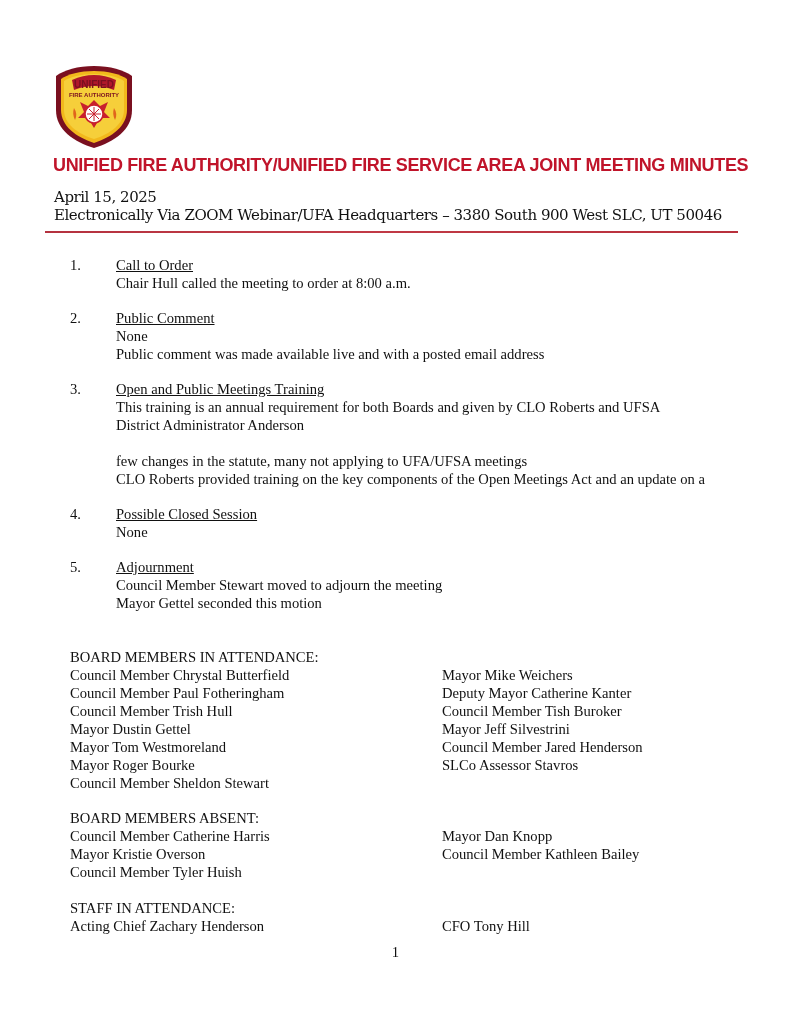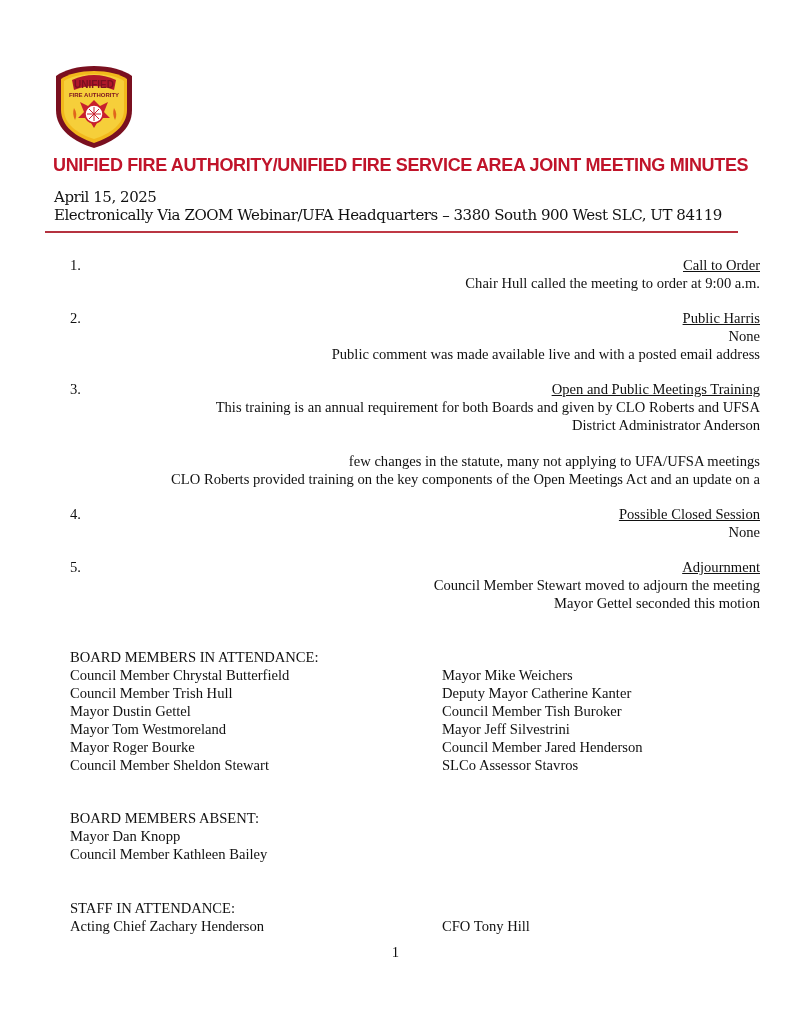--- a/index.html
+++ b/index.html
@@ -23,21 +23,21 @@
       background: linear-gradient(90deg, #b4323f, #c23b47 40%, #b8303c);
     }
 
     .serif { font-family: "Liberation Serif", serif; font-size: 14.6px; line-height: 18px; color: #111; }
 
     .items { position: absolute; left: 70px; top: 256px; width: 690px; }
     .item { position: relative; margin-bottom: 17px; }
     .item .num { position: absolute; left: 0; top: 0; }
     .item .body { margin-left: 46px; }
     .item .heading { text-decoration: underline; display: inline-block; }
-    .item .line { display: block; text-align: right; }
+    .item .line { display: block; }
     .item .gap { height: 18px; }
 
     .section { position: absolute; left: 70px; }
     .section .hdr { display: block; }
     .cols { display: flex; }
     .col { width: 372px; }
     .col span { display: block; white-space: nowrap; }
 
     .page-num { position: absolute; left: 0; width: 791px; top: 943px; text-align: center; }
   </style>
@@ -59,39 +59,39 @@
       <path d="M42 43 L42 57 M35 50 L49 50 M37 45 L47 55 M47 45 L37 55" stroke="#c8202e" stroke-width="1"></path>
       <path d="M22 44 Q20 50 23 56 Q26 50 22 44 Z" fill="#e0641c"></path>
       <path d="M62 44 Q60 50 63 56 Q66 50 62 44 Z" fill="#e0641c"></path>
     </svg>
   </div>
 
   <div class="title">UNIFIED FIRE AUTHORITY/UNIFIED FIRE SERVICE AREA JOINT MEETING MINUTES</div>
 
   <div class="meta">
     <div>April 15, 2025</div>
-    <div>Electronically Via ZOOM Webinar/UFA Headquarters – 3380 South 900 West SLC, UT 84119</div>
+    <div>Electronically Via ZOOM Webinar/UFA Headquarters – 3380 South 900 West SLC, UT 50046</div>
   </div>
 
   <div class="rule"></div>
 
   <div class="items serif">
 
     <div class="item">
       <span class="num">1.</span>
       <div class="body">
         <span class="heading line">Call to Order</span>
-        <span class="line">Chair Hull called the meeting to order at 9:00 a.m.</span>
+        <span class="line">Chair Hull called the meeting to order at 8:00 a.m.</span>
       </div>
     </div>
 
     <div class="item">
       <span class="num">2.</span>
       <div class="body">
-        <span class="heading line">Public Harris</span>
+        <span class="heading line">Public Comment</span>
         <span class="line">None</span>
         <span class="line">Public comment was made available live and with a posted email address</span>
       </div>
     </div>
 
     <div class="item">
       <span class="num">3.</span>
       <div class="body">
         <span class="heading line">Open and Public Meetings Training</span>
         <span class="line">This training is an annual requirement for both Boards and given by CLO Roberts and UFSA</span>
@@ -118,40 +118,46 @@
         <span class="line">Mayor Gettel seconded this motion</span>
       </div>
     </div>
   </div>
 
   <div class="section serif" style="top: 648px;">
     <span class="hdr">BOARD MEMBERS IN ATTENDANCE:</span>
     <div class="cols">
       <div class="col">
         <span>Council Member Chrystal Butterfield</span>
+        <span>Council Member Paul Fotheringham</span>
         <span>Council Member Trish Hull</span>
         <span>Mayor Dustin Gettel</span>
         <span>Mayor Tom Westmoreland</span>
         <span>Mayor Roger Bourke</span>
         <span>Council Member Sheldon Stewart</span>
       </div>
       <div class="col">
         <span>Mayor Mike Weichers</span>
         <span>Deputy Mayor Catherine Kanter</span>
         <span>Council Member Tish Buroker</span>
         <span>Mayor Jeff Silvestrini</span>
         <span>Council Member Jared Henderson</span>
         <span>SLCo Assessor Stavros</span>
       </div>
     </div>
   </div>
 
   <div class="section serif" style="top: 809px;">
     <span class="hdr">BOARD MEMBERS ABSENT:</span>
     <div class="cols">
+      <div class="col">
+        <span>Council Member Catherine Harris</span>
+        <span>Mayor Kristie Overson</span>
+        <span>Council Member Tyler Huish</span>
+      </div>
       <div class="col">
         <span>Mayor Dan Knopp</span>
         <span>Council Member Kathleen Bailey</span>
       </div>
     </div>
   </div>
 
   <div class="section serif" style="top: 899px;">
     <span class="hdr">STAFF IN ATTENDANCE:</span>
     <div class="cols">

